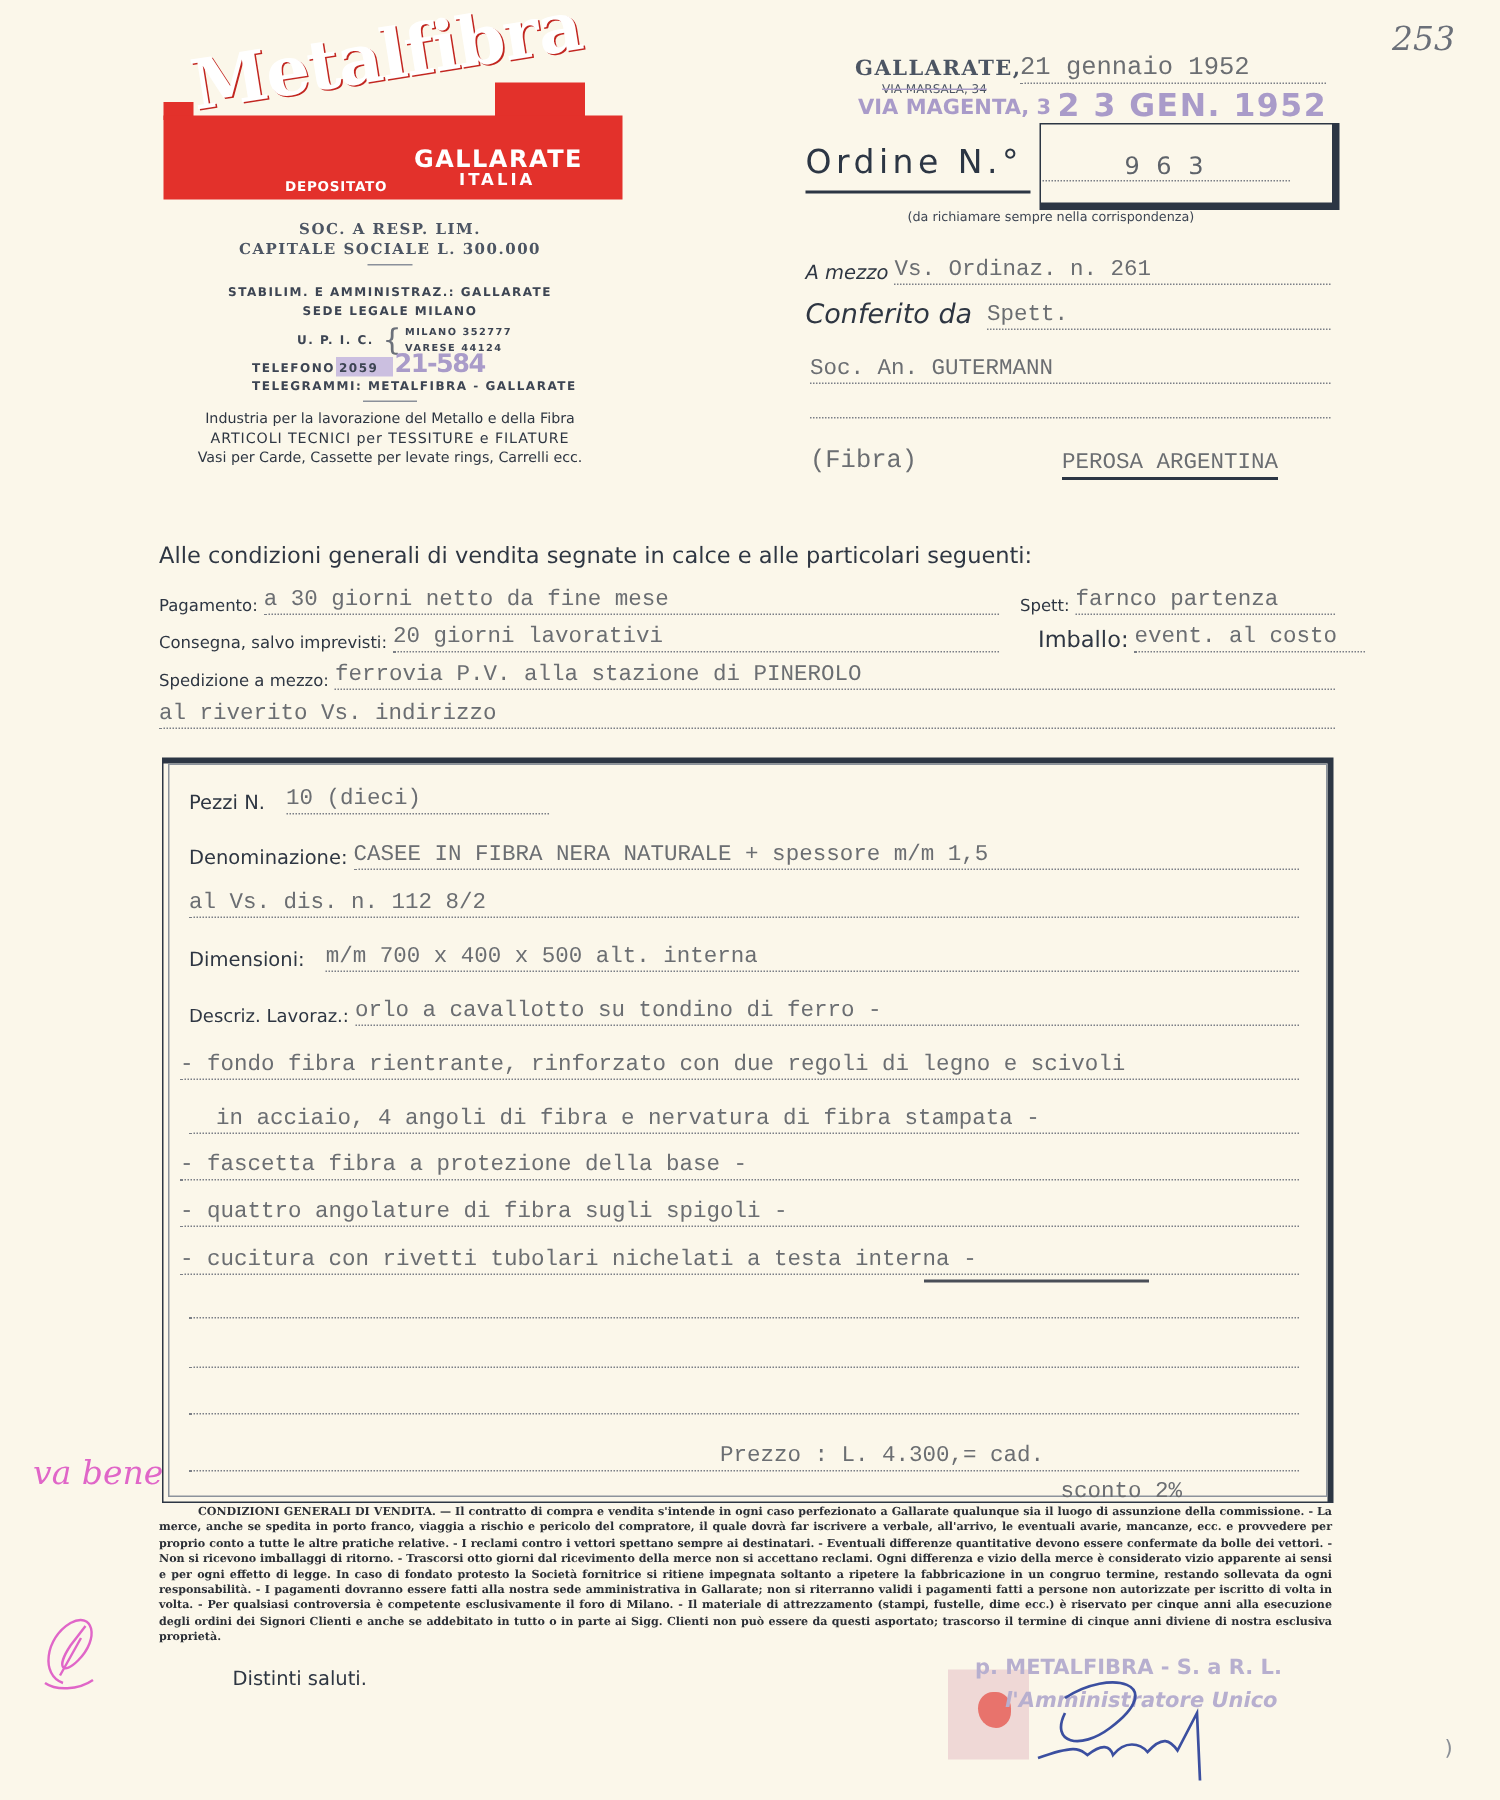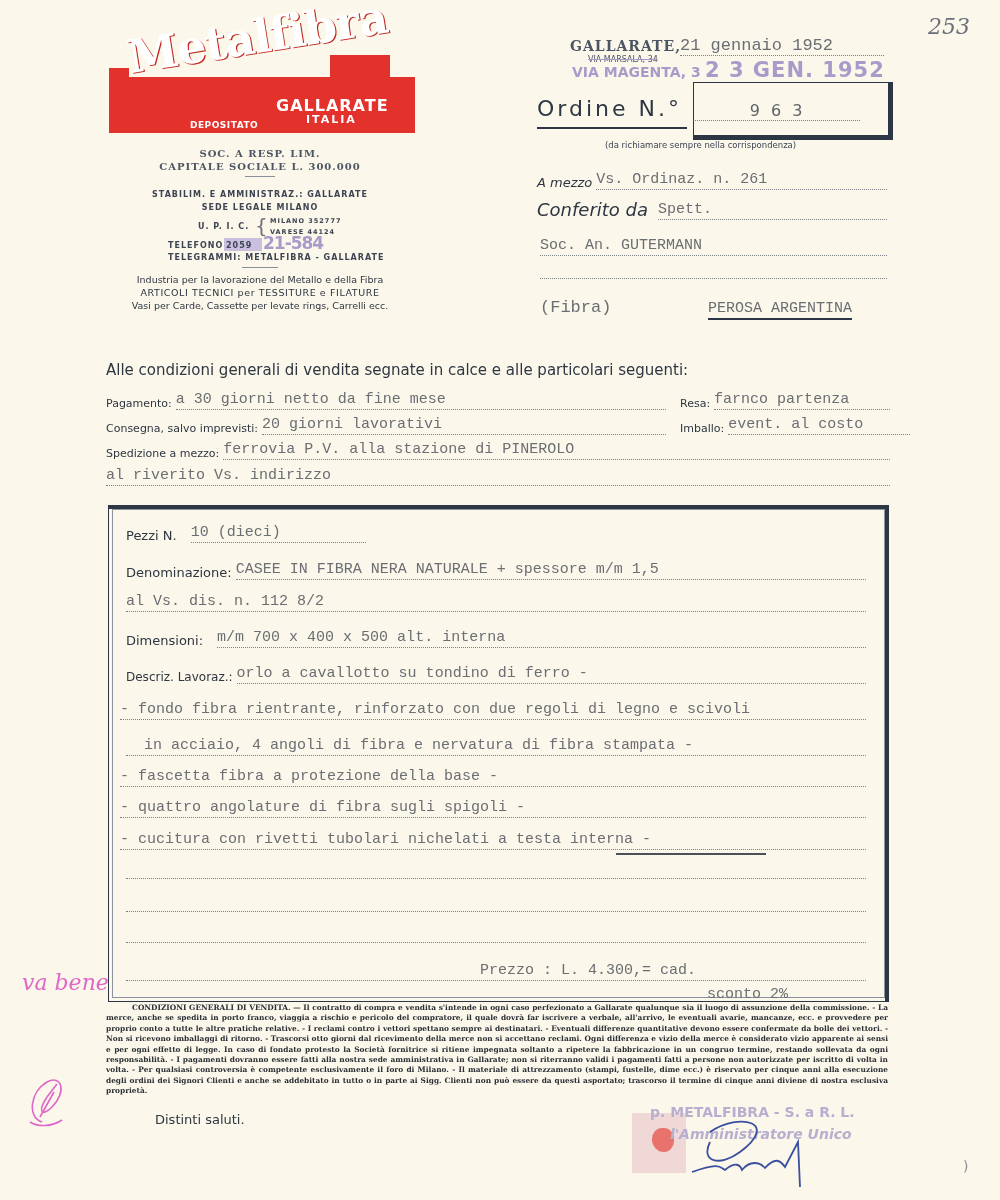--- a/index.html
+++ b/index.html
@@ -129,30 +129,30 @@
 </div>
 
 <div>
   <div class="abs lbl" style="left:106px; top:361px; font-size:15px;">Alle condizioni generali di vendita segnate in calce e alle particolari seguenti:</div>
 
   <div class="row" style="left:106px; top:390px; width:560px;">
     <span class="lbl" style="font-size:11px;">Pagamento:</span>
     <span class="fill tw dots">a 30 giorni netto da fine mese</span>
   </div>
   <div class="row" style="left:680px; top:390px; width:210px;">
-    <span class="lbl" style="font-size:11px;">Resa:</span>
+    <span class="lbl" style="font-size:11px;">Spett:</span>
     <span class="fill tw dots">farnco partenza</span>
   </div>
 
   <div class="row" style="left:106px; top:415px; width:560px;">
     <span class="lbl" style="font-size:11px;">Consegna, salvo imprevisti:</span>
     <span class="fill tw dots">20 giorni lavorativi</span>
   </div>
   <div class="row" style="left:680px; top:415px; width:230px;">
-    <span class="lbl" style="font-size:11px;">Imballo:</span>
+    <span class="lbl" style="font-size:15px;margin-left:12px;">Imballo:</span>
     <span class="fill tw dots">event. al costo</span>
   </div>
 
   <div class="row" style="left:106px; top:440px; width:784px;">
     <span class="lbl" style="font-size:11px;">Spedizione a mezzo:</span>
     <span class="fill tw dots">ferrovia P.V. alla stazione di PINEROLO</span>
   </div>
   <div class="row" style="left:106px; top:466px; width:784px;">
     <span class="fill tw dots">al riverito Vs. indirizzo</span>
   </div>

